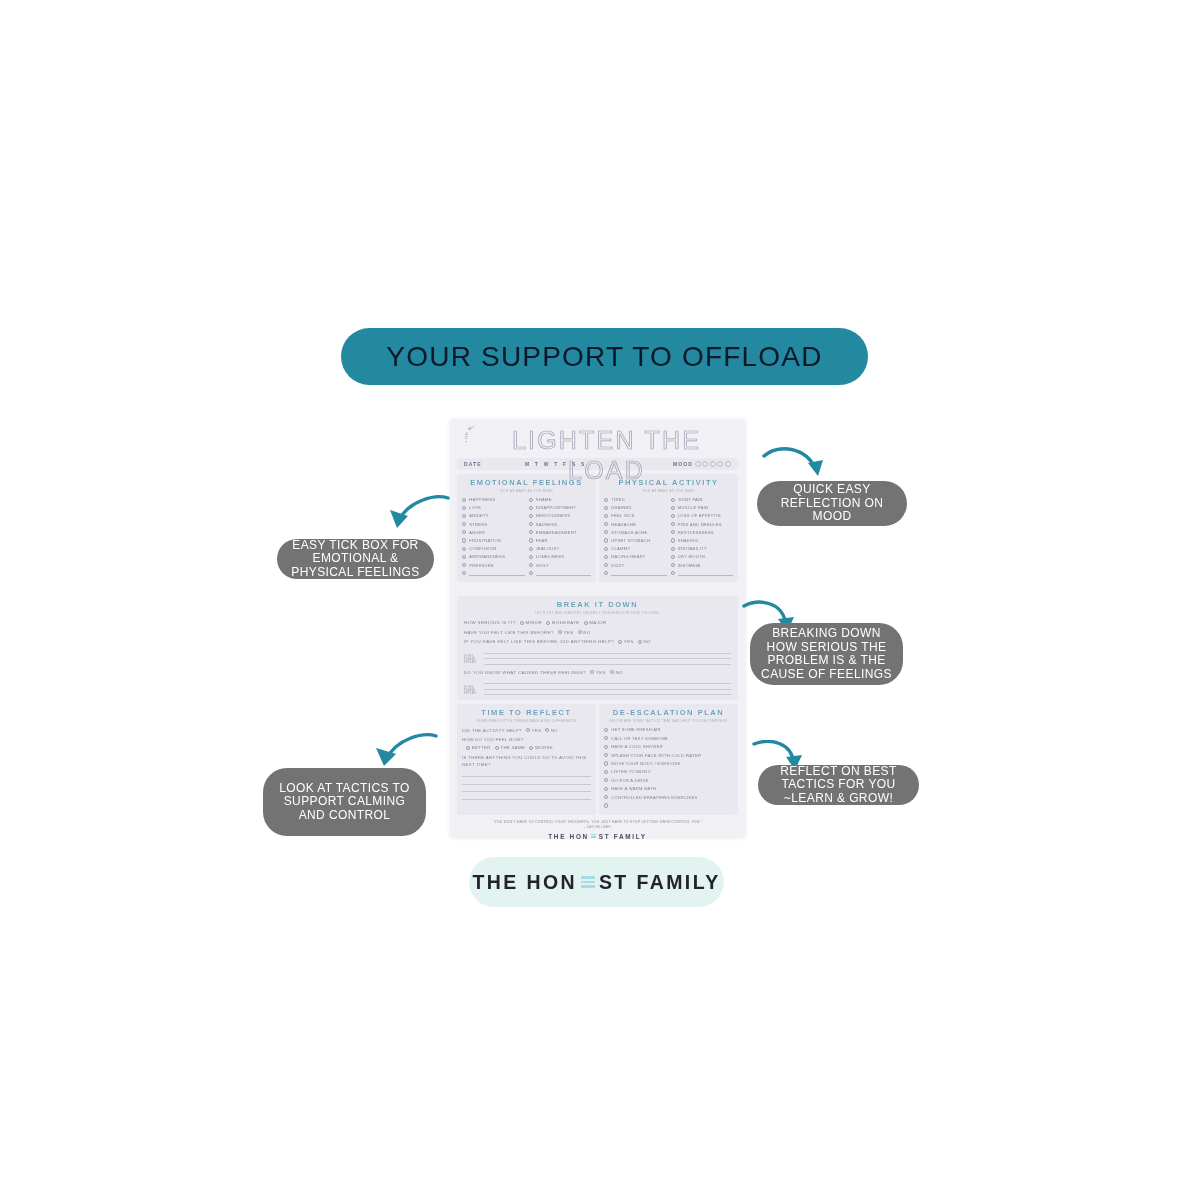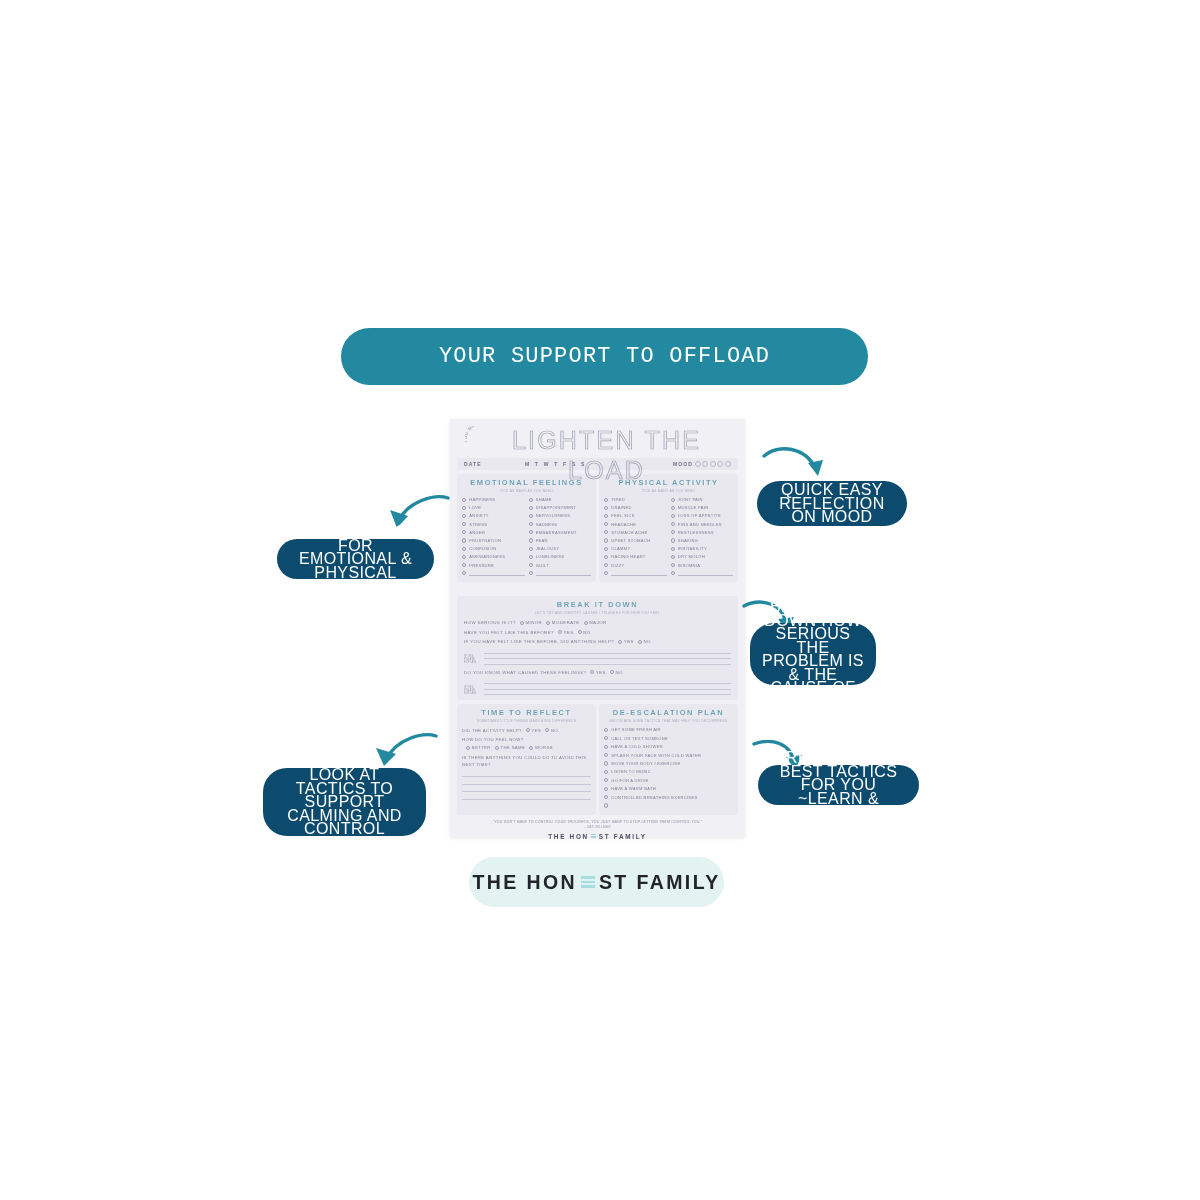--- a/index.html
+++ b/index.html
@@ -14,25 +14,24 @@
   
   #top-banner {
     position: absolute;
     left: 341px; top: 328px;
     width: 527px; height: 57px;
     background: #2289a0;
     border-radius: 29px;
     display: flex; align-items: center; justify-content: center;
   }
   #top-banner span {
-    color: #ffffff;
-    font-size: 22px;
+    color: #0f172a;
+    font-size: 28px;
     letter-spacing: 1.2px;
     font-weight: 400;
-    font-family: Liberation Mono, monospace;
   }
 
   
   #sheet {
     position: absolute;
     left: 450px; top: 419px;
     width: 295px; height: 418px;
     background: #f1f0f5;
     box-shadow: 0 1px 4px rgba(0,0,0,0.10);
   }
@@ -223,33 +222,33 @@
   }
   .brand-e-lines {
     display: inline-flex; flex-direction: column; gap: 0.9px;
     width: 5px; margin: 0 1.4px;
   }
   .brand-e-lines i { display: block; height: 0.8px; background: #9ed4dd; }
 
   
   .bubble {
     position: absolute;
-    background: #0c4a6e;
+    background: #737373;
     color: #ffffff;
     border-radius: 24px;
     display: flex; align-items: center; justify-content: center;
     text-align: center;
-    font-size: 16px;
+    font-size: 12px;
     line-height: 13.5px;
     letter-spacing: 0.4px;
     padding: 6px 10px;
   }
   #bubble-mood  { left: 757px; top: 481px; width: 150px; height: 45px; }
   #bubble-tick  { left: 277px; top: 539px; width: 157px; height: 40px; }
-  #bubble-break { left: 750px; top: 623px; width: 126px; height: 62px; justify-content: center; }
+  #bubble-break { left: 750px; top: 623px; width: 153px; height: 62px; justify-content: center; }
   #bubble-tactics { left: 263px; top: 768px; width: 163px; height: 68px; justify-content: center; }
   #bubble-reflect { left: 758px; top: 765px; width: 161px; height: 40px; }
 
   .arrow { position: absolute; }
 
   
   #brand-badge {
     position: absolute;
     left: 469px; top: 857px;
     width: 255px; height: 50px;

